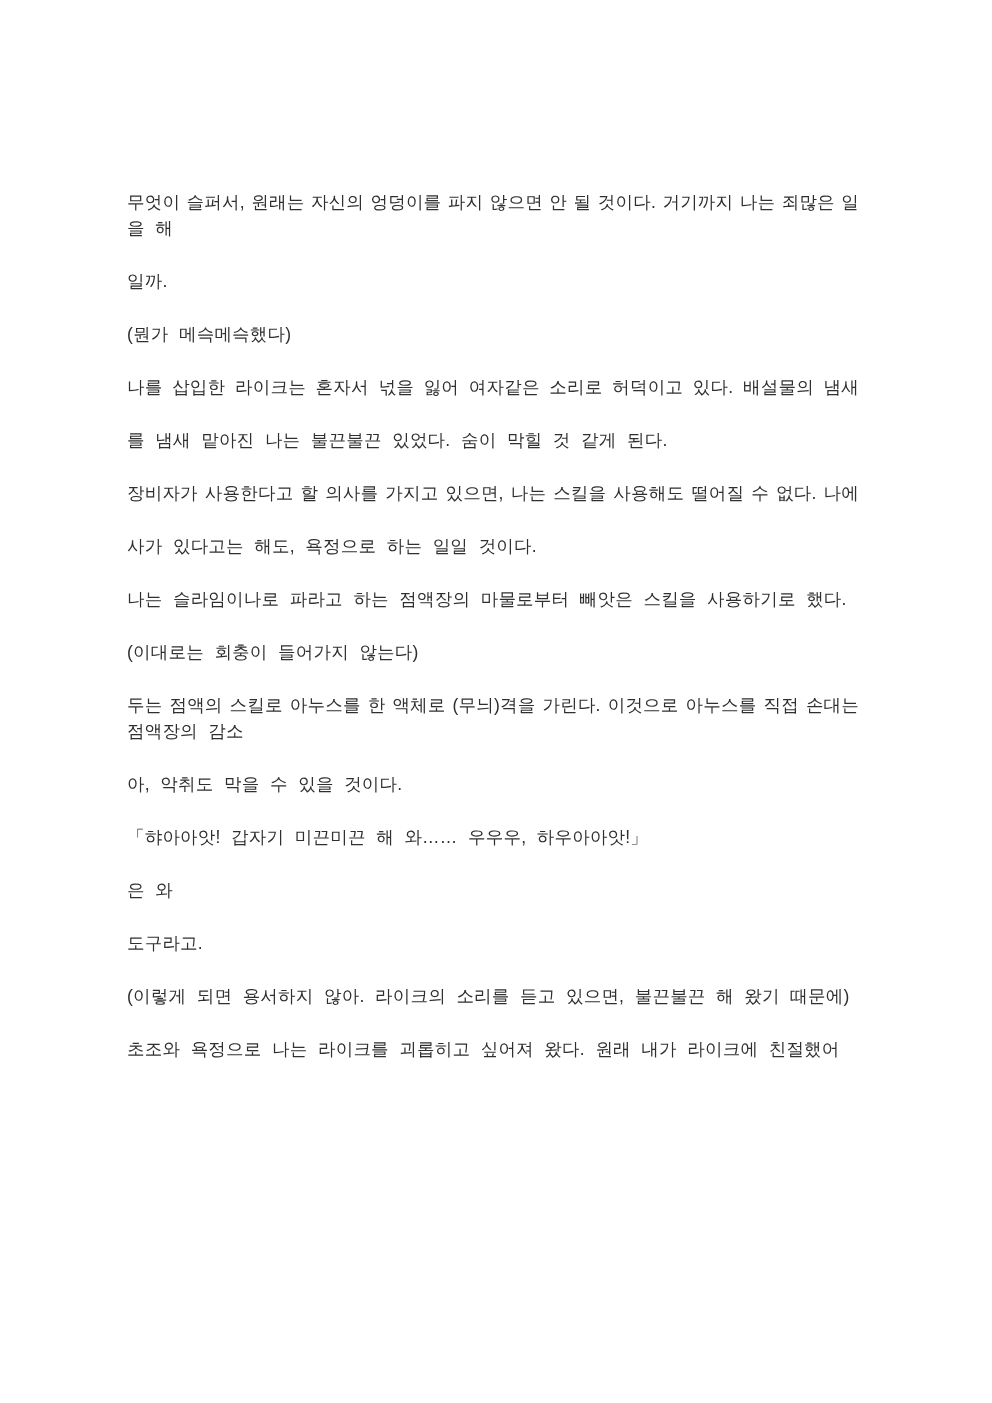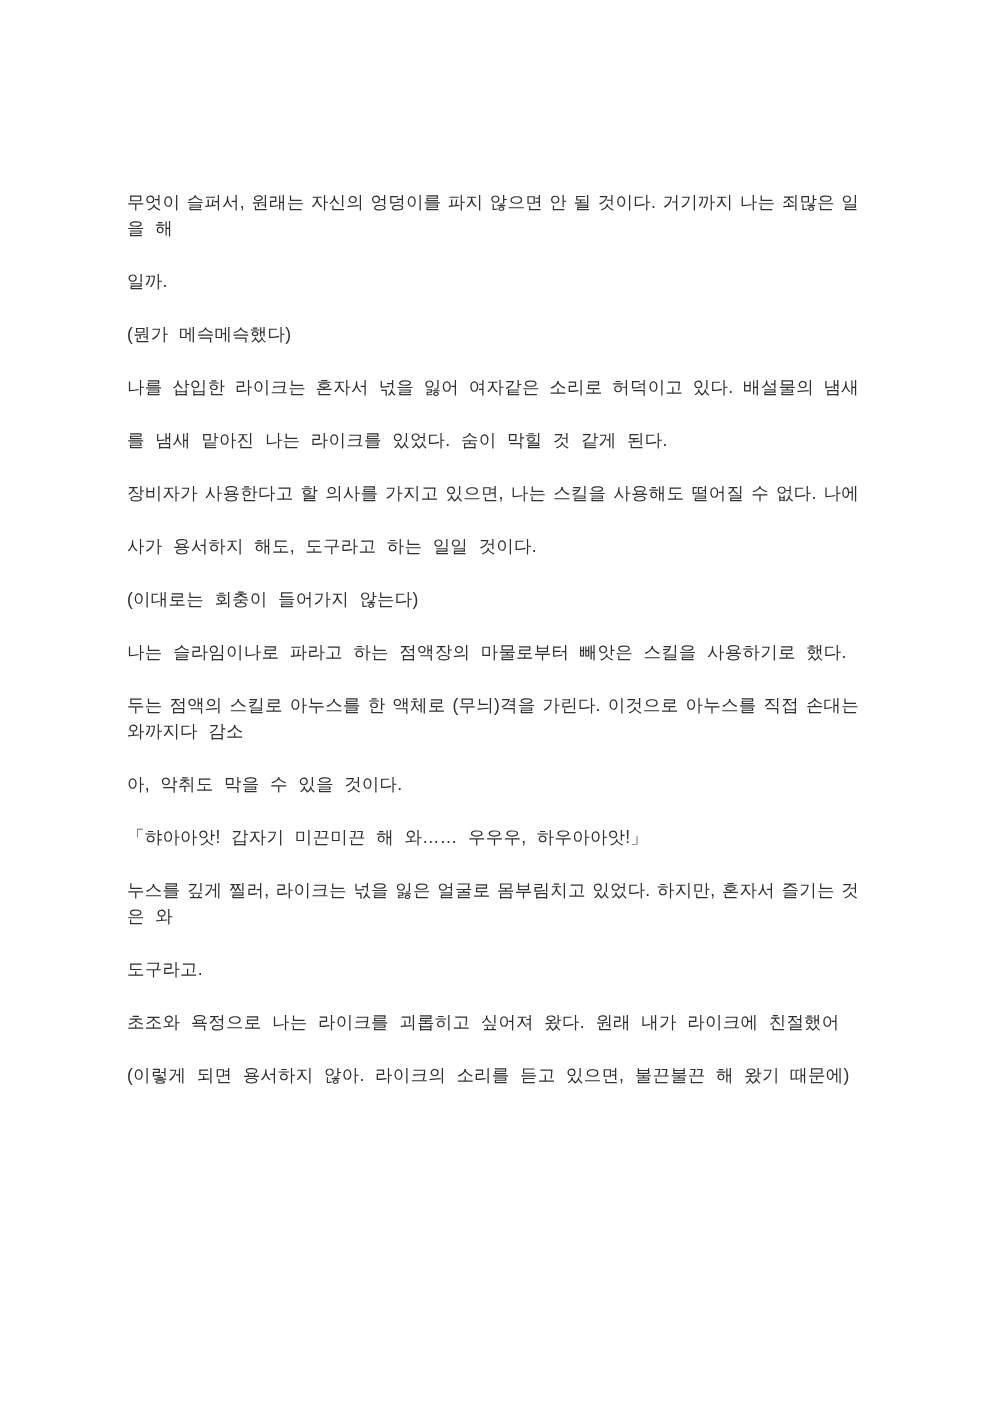--- a/index.html
+++ b/index.html
@@ -50,51 +50,50 @@
       <div class="para">
         <div class="line">일까.</div>
       </div>
       <div class="para">
         <div class="line">(뭔가 메슥메슥했다)</div>
       </div>
       <div class="para">
         <div class="line fill">나를 삽입한 라이크는 혼자서 넋을 잃어 여자같은 소리로 허덕이고 있다. 배설물의 냄새</div>
       </div>
       <div class="para">
-        <div class="line">를 냄새 맡아진 나는 라이크를 있었다. 숨이 막힐 것 같게 된다.</div>
+        <div class="line">를 냄새 맡아진 나는 불끈불끈 있었다. 숨이 막힐 것 같게 된다.</div>
       </div>
       <div class="para">
         <div class="line fill">장비자가 사용한다고 할 의사를 가지고 있으면, 나는 스킬을 사용해도 떨어질 수 없다. 나에</div>
       </div>
       <div class="para">
-        <div class="line">사가 용서하지 해도, 도구라고 하는 일일 것이다.</div>
+        <div class="line">사가 있다고는 해도, 욕정으로 하는 일일 것이다.</div>
+      </div>
+      <div class="para">
+        <div class="line">나는 슬라임이나로 파라고 하는 점액장의 마물로부터 빼앗은 스킬을 사용하기로 했다.</div>
       </div>
       <div class="para">
         <div class="line">(이대로는 회충이 들어가지 않는다)</div>
       </div>
       <div class="para">
-        <div class="line">나는 슬라임이나로 파라고 하는 점액장의 마물로부터 빼앗은 스킬을 사용하기로 했다.</div>
-      </div>
-      <div class="para">
         <div class="line fill">두는 점액의 스킬로 아누스를 한 액체로 (무늬)격을 가린다. 이것으로 아누스를 직접 손대는</div>
-        <div class="line">와까지다 감소</div>
+        <div class="line">점액장의 감소</div>
       </div>
       <div class="para">
         <div class="line">아, 악취도 막을 수 있을 것이다.</div>
       </div>
       <div class="para">
         <div class="line">「햐아아앗! 갑자기 미끈미끈 해 와…… 우우우, 하우아아앗!」</div>
       </div>
       <div class="para">
-        <div class="line fill">누스를 깊게 찔러, 라이크는 넋을 잃은 얼굴로 몸부림치고 있었다. 하지만, 혼자서 즐기는 것</div>
         <div class="line">은 와</div>
       </div>
       <div class="para">
         <div class="line">도구라고.</div>
       </div>
       <div class="para">
-        <div class="line">초조와 욕정으로 나는 라이크를 괴롭히고 싶어져 왔다. 원래 내가 라이크에 친절했어</div>
+        <div class="line">(이렇게 되면 용서하지 않아. 라이크의 소리를 듣고 있으면, 불끈불끈 해 왔기 때문에)</div>
       </div>
       <div class="para">
-        <div class="line">(이렇게 되면 용서하지 않아. 라이크의 소리를 듣고 있으면, 불끈불끈 해 왔기 때문에)</div>
+        <div class="line">초조와 욕정으로 나는 라이크를 괴롭히고 싶어져 왔다. 원래 내가 라이크에 친절했어</div>
       </div>
     </div>
 </div>
 
 </body></html>

